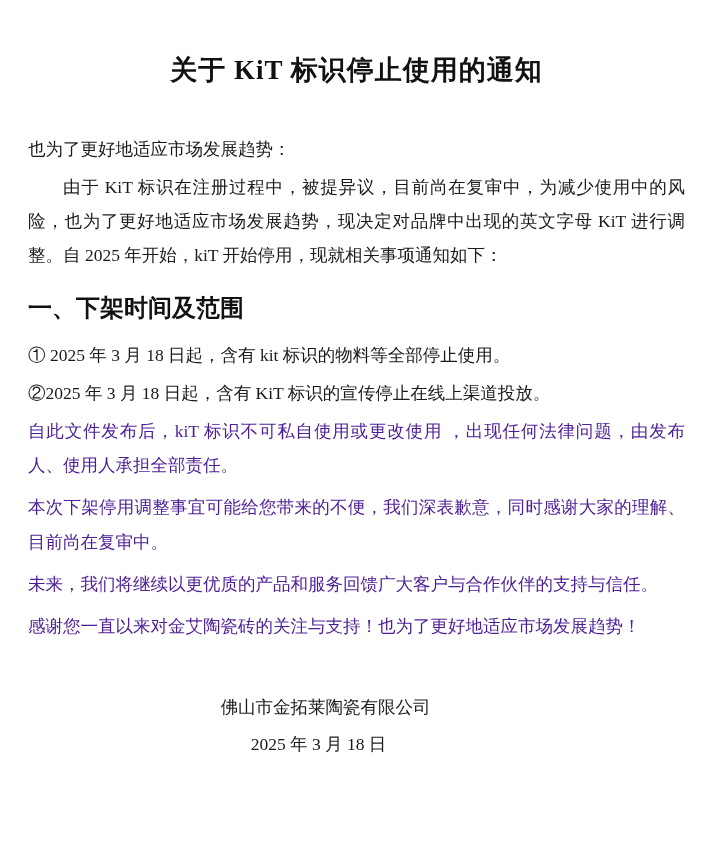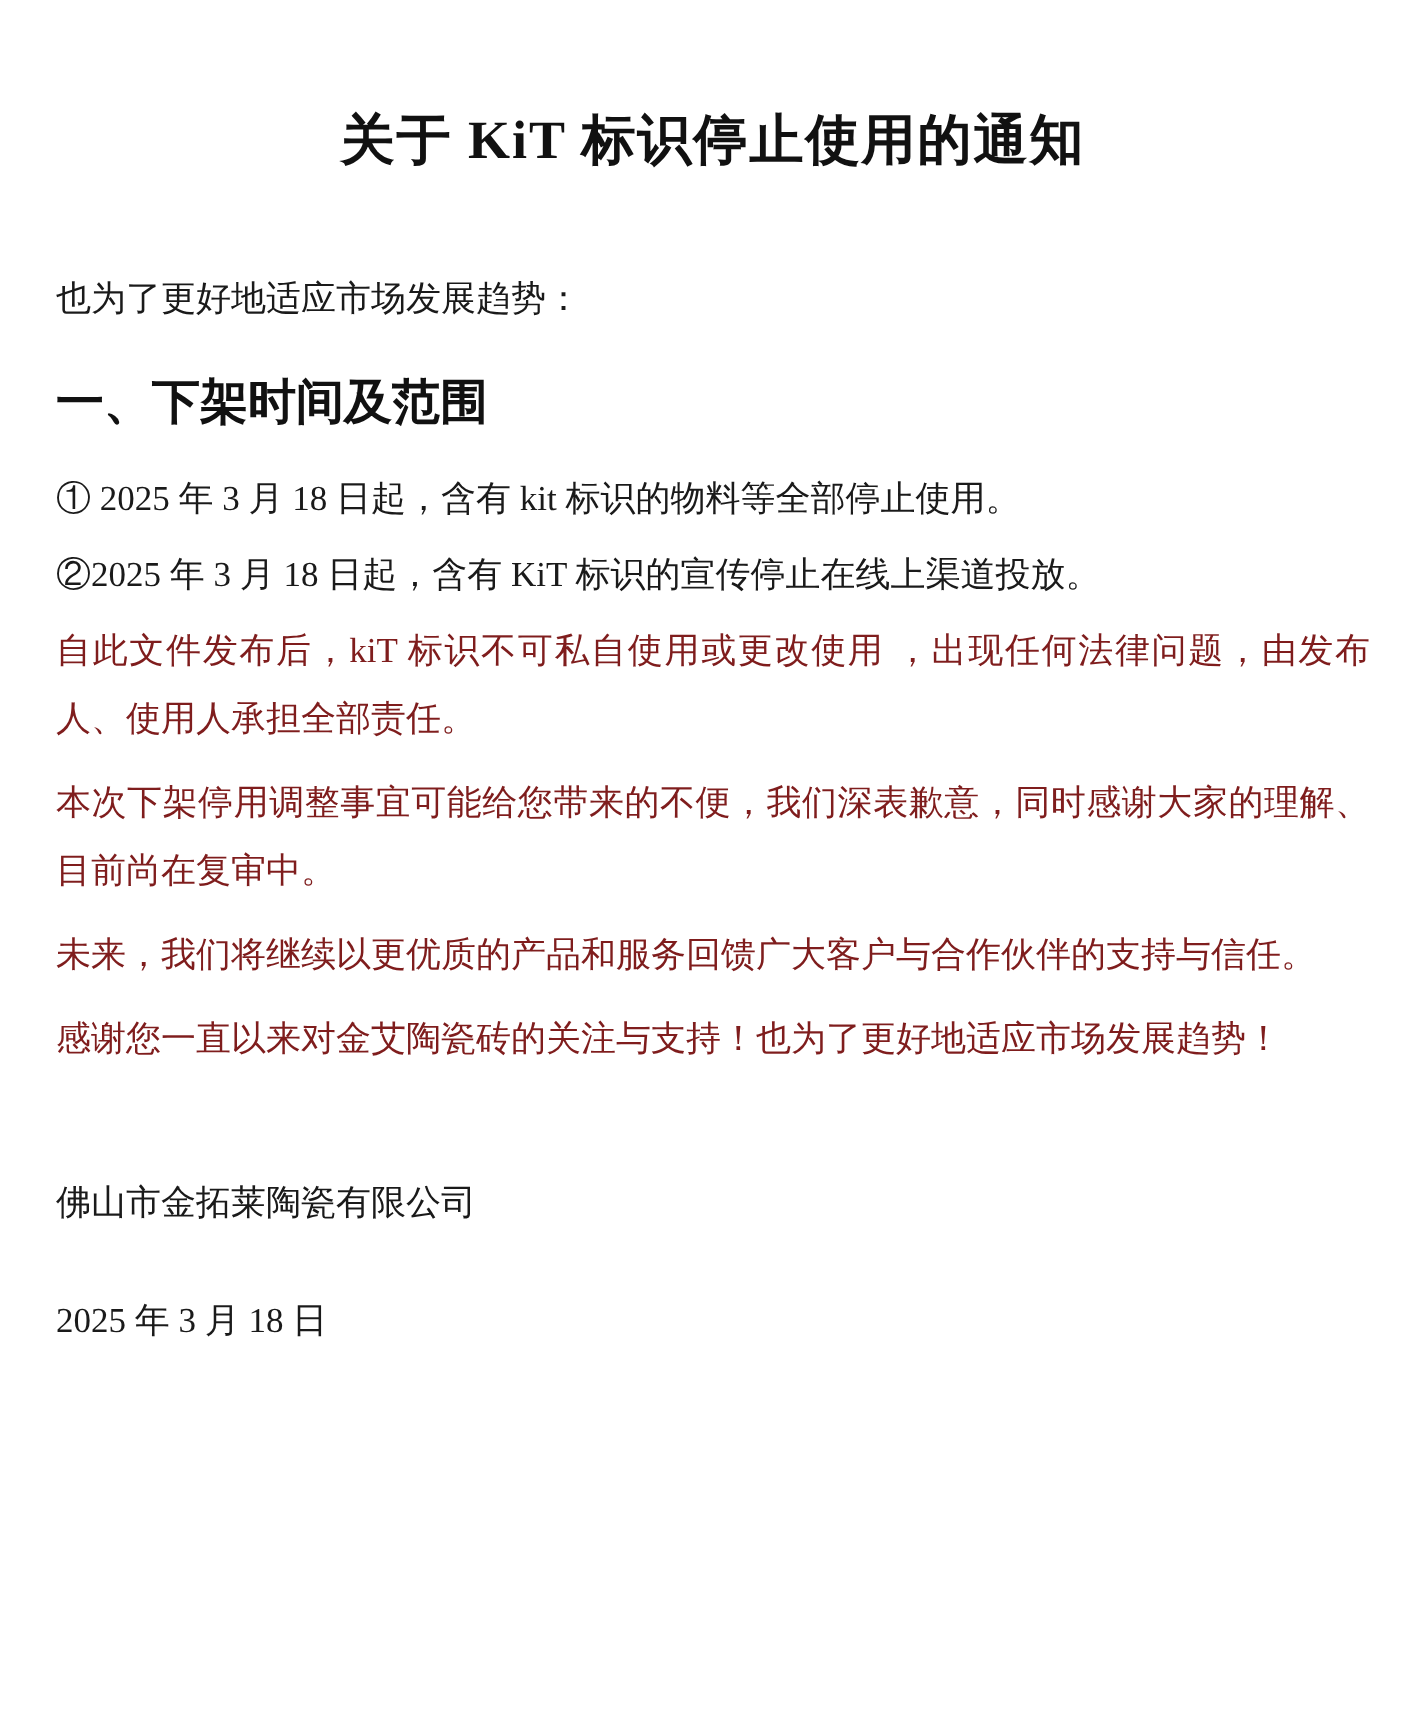--- a/index.html
+++ b/index.html
@@ -31,21 +31,21 @@
     color: #111111;
   }
   .body-block {
     margin-top: 42px;
   }
   p.para {
     font-size: 17.5px;
     line-height: 1.95;
     margin: 0 0 8px 0;
     text-align: justify;
-    color: #7f1d1d;
+    color: #4c1d95;
   }
   .flow {
     font-size: 17.5px;
     line-height: 1.95;
     text-align: justify;
     text-indent: 2em;
     margin: 0 0 6px 0;
     color: #1a1a1a;
   }
   .salutation {
@@ -62,47 +62,47 @@
     color: #111111;
   }
   p.item {
     font-size: 17.5px;
     line-height: 1.95;
     margin: 0 0 4px 0;
     color: #1a1a1a;
   }
   .sign-block {
     margin-top: 46px;
-    text-align: left;
+    text-align: center;
     padding-right: 62px;
   }
   .sign-company {
     font-size: 17.5px;
     line-height: 2.1;
     color: #1a1a1a;
   }
   .sign-date {
     font-size: 17.5px;
     line-height: 2.1;
     color: #1a1a1a;
     padding-right: 14px;
-    margin-top: 23px;
   }
 </style>
 </head>
 <body>
 
 <div class="page">
 
   <h1 class="doc-title">关于 KiT 标识停止使用的通知</h1>
 
   <div class="body-block">
 
     <p class="salutation">也为了更好地适应市场发展趋势：</p>
 
+    <p class="flow">由于 KiT 标识在注册过程中，被提异议，目前尚在复审中，为减少使用中的风险，也为了更好地适应市场发展趋势，现决定对品牌中出现的英文字母 KiT 进行调整。自 2025 年开始，kiT 开始停用，现就相关事项通知如下：</p>
 
     <h2 class="section">一、下架时间及范围</h2>
     <p class="item">① 2025 年 3 月 18 日起，含有 kit 标识的物料等全部停止使用。</p>
     <p class="item">②2025 年 3 月 18 日起，含有 KiT 标识的宣传停止在线上渠道投放。</p>
 
     <p class="para">自此文件发布后，kiT 标识不可私自使用或更改使用 ，出现任何法律问题，由发布人、使用人承担全部责任。</p>
     <p class="para">本次下架停用调整事宜可能给您带来的不便，我们深表歉意，同时感谢大家的理解、目前尚在复审中。</p>
     <p class="para">未来，我们将继续以更优质的产品和服务回馈广大客户与合作伙伴的支持与信任。</p>
     <p class="para">感谢您一直以来对金艾陶瓷砖的关注与支持！也为了更好地适应市场发展趋势！</p>
 

